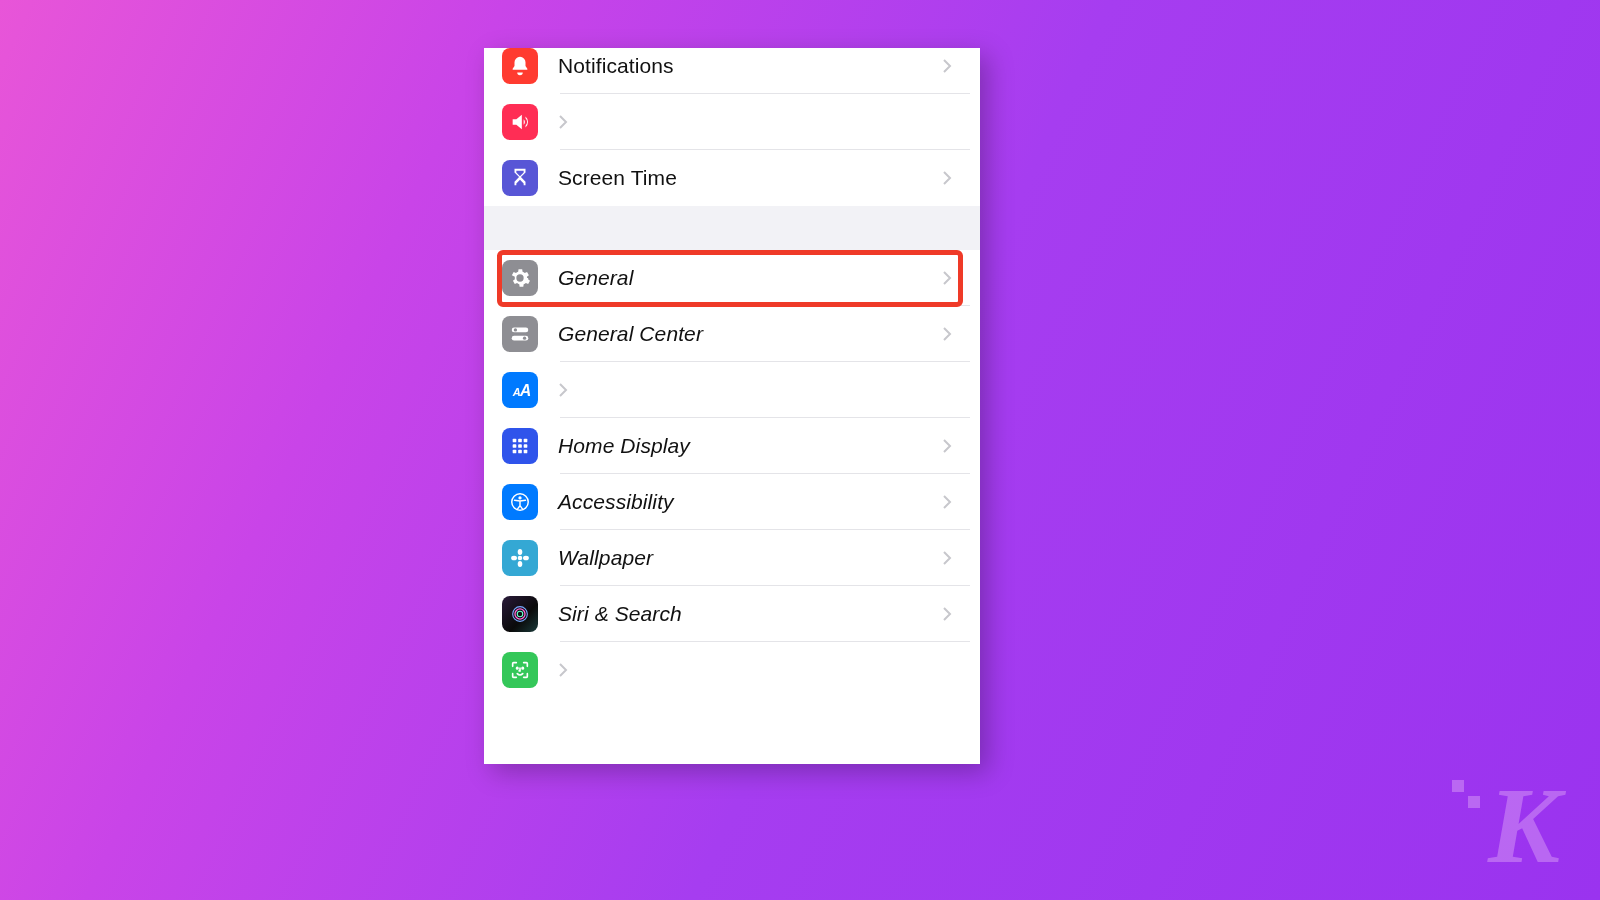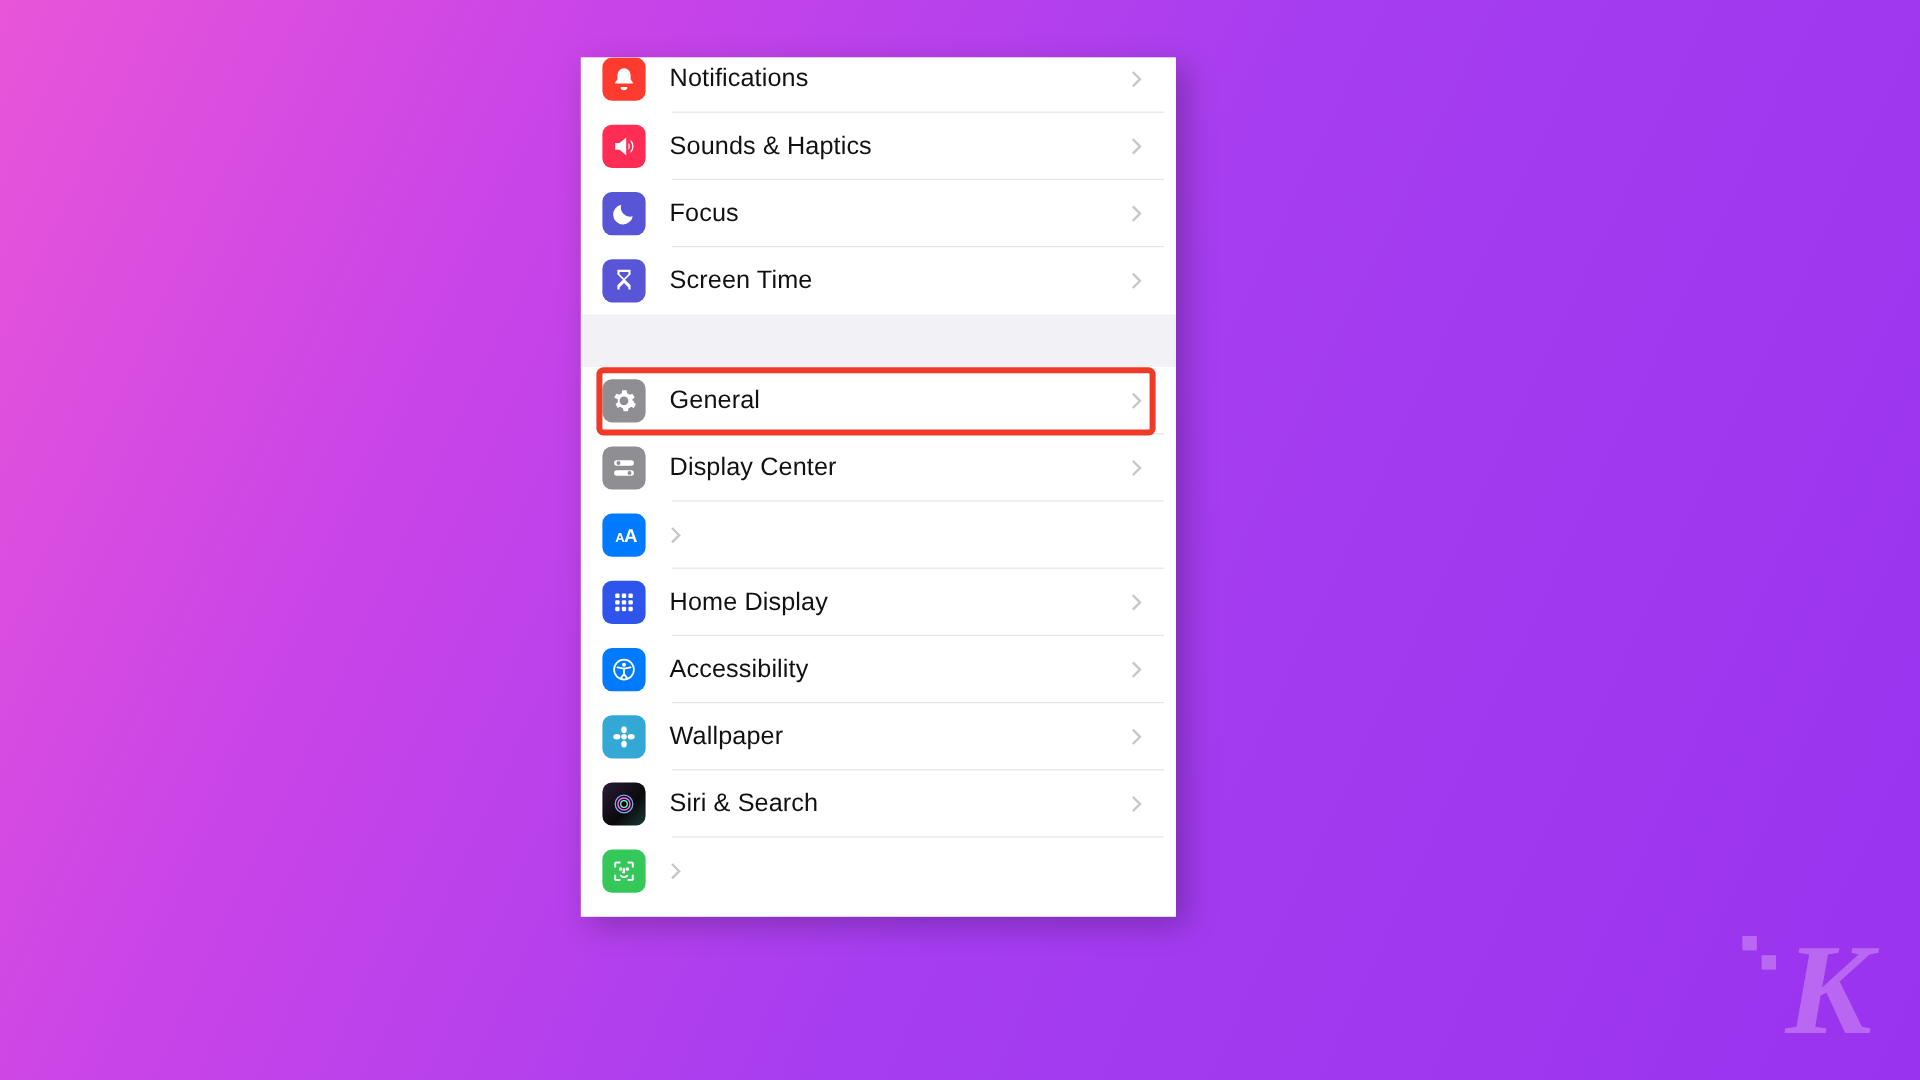--- a/index.html
+++ b/index.html
@@ -150,63 +150,48 @@
         </span>
       <div class="divider"></div>
     </div>
 
     <div class="settings-row">
       <div class="row-icon icon-bg-red2">
         <svg viewBox="0 0 24 24" fill="white">
             <path d="M4 9v6h4l6 5V4L8 9H4zm12 0a4 4 0 0 1 0 6v-6zm2-3a8 8 0 0 1 0 12v-2a6 6 0 0 0 0-8V6z"></path>
           </svg>
       </div>
-      <span class="row-label">Sounds &amp; Haptics</span>
-      <span class="chevron">
-          <svg viewBox="0 0 10 16" fill="none" stroke="#c7c7cc" stroke-width="2">
-            <path d="M2 2l6 6-6 6"></path>
-          </svg>
-        </span>
-      <div class="divider"></div>
-    </div>
+      <span class="chevron">
+          <svg viewBox="0 0 10 16" fill="none" stroke="#c7c7cc" stroke-width="2">
+            <path d="M2 2l6 6-6 6"></path>
+          </svg>
+        </span>
+      <div class="divider"></div>
+    </div>
+
 
     <div class="settings-row">
       <div class="row-icon icon-bg-indigo">
         <svg viewBox="0 0 24 24" fill="white">
-            <path d="M20 14.5A8.5 8.5 0 0 1 9.5 4 9 9 0 1 0 20 14.5z"></path>
-          </svg>
-      </div>
-      <span class="row-label">Focus</span>
-      <span class="chevron">
-          <svg viewBox="0 0 10 16" fill="none" stroke="#c7c7cc" stroke-width="2">
-            <path d="M2 2l6 6-6 6"></path>
-          </svg>
-        </span>
-      <div class="divider"></div>
-    </div>
-
-    <div class="settings-row">
-      <div class="row-icon icon-bg-indigo">
-        <svg viewBox="0 0 24 24" fill="white">
             <path d="M6 2h12v4l-5 5 5 5v4H6v-4l5-5-5-5V2zm2 2v2l4 4 4-4V4H8zm0 16h8v-2l-4-4-4 4v2z"></path>
           </svg>
       </div>
       <span class="row-label">Screen Time</span>
       <span class="chevron">
           <svg viewBox="0 0 10 16" fill="none" stroke="#c7c7cc" stroke-width="2">
             <path d="M2 2l6 6-6 6"></path>
           </svg>
         </span>
     </div>
 
   </div>
 
   <div class="group-gap"></div>
 
-  <div class="settings-group" style="position:relative;">
+  <div class="settings-group" style="position:relative;font-style:italic;">
 
     <div class="settings-row">
       <div class="row-icon icon-bg-gray">
         <svg viewBox="0 0 24 24" fill="white">
             <path d="M12 8a4 4 0 1 0 0 8 4 4 0 0 0 0-8zm8.9 4c0 .5 0 1-.1 1.4l2.1 1.6-2 3.5-2.5-1a8 8 0 0 1-2.4 1.4l-.4 2.6h-4l-.4-2.6a8 8 0 0 1-2.4-1.4l-2.5 1-2-3.5 2.1-1.6a8 8 0 0 1 0-2.8L3.1 9l2-3.5 2.5 1A8 8 0 0 1 10 5.1L10.4 2.5h4l.4 2.6a8 8 0 0 1 2.4 1.4l2.5-1 2 3.5-2.1 1.6c.1.4.1.9.1 1.4z"></path>
           </svg>
       </div>
       <span class="row-label">General</span>
       <span class="chevron">
           <svg viewBox="0 0 10 16" fill="none" stroke="#c7c7cc" stroke-width="2">
@@ -220,21 +205,21 @@
 
     <div class="settings-row">
       <div class="row-icon icon-bg-gray">
         <svg viewBox="0 0 24 24" fill="white">
             <rect x="3" y="5" width="18" height="5" rx="2.5"></rect>
             <rect x="3" y="14" width="18" height="5" rx="2.5"></rect>
             <circle cx="7" cy="7.5" r="1.8" fill="#8e8e93"></circle>
             <circle cx="17" cy="16.5" r="1.8" fill="#8e8e93"></circle>
           </svg>
       </div>
-      <span class="row-label">Display Center</span>
+      <span class="row-label">General Center</span>
       <span class="chevron">
           <svg viewBox="0 0 10 16" fill="none" stroke="#c7c7cc" stroke-width="2">
             <path d="M2 2l6 6-6 6"></path>
           </svg>
         </span>
       <div class="divider"></div>
     </div>
 
     <div class="settings-row">
       <div class="row-icon icon-bg-blue">

